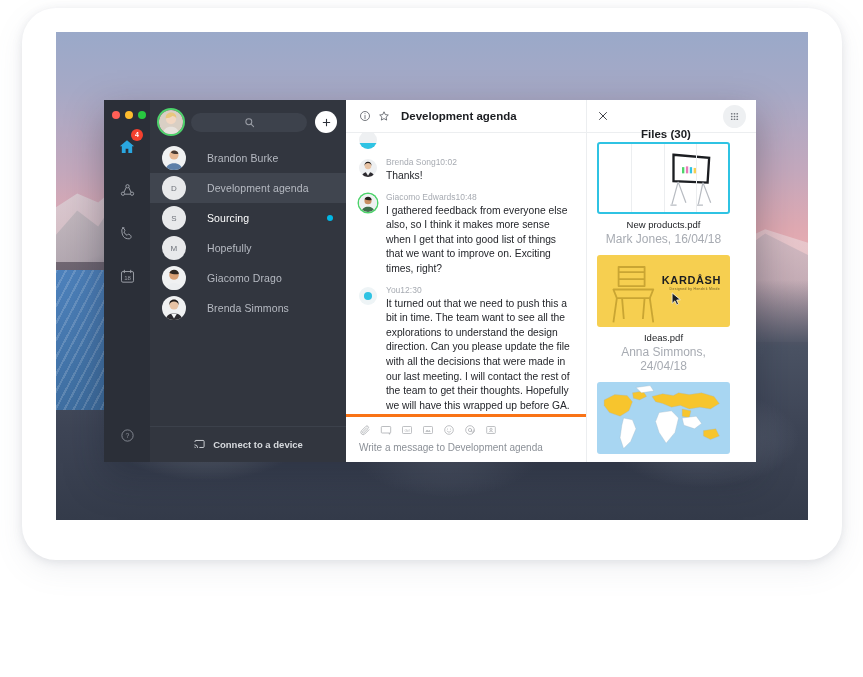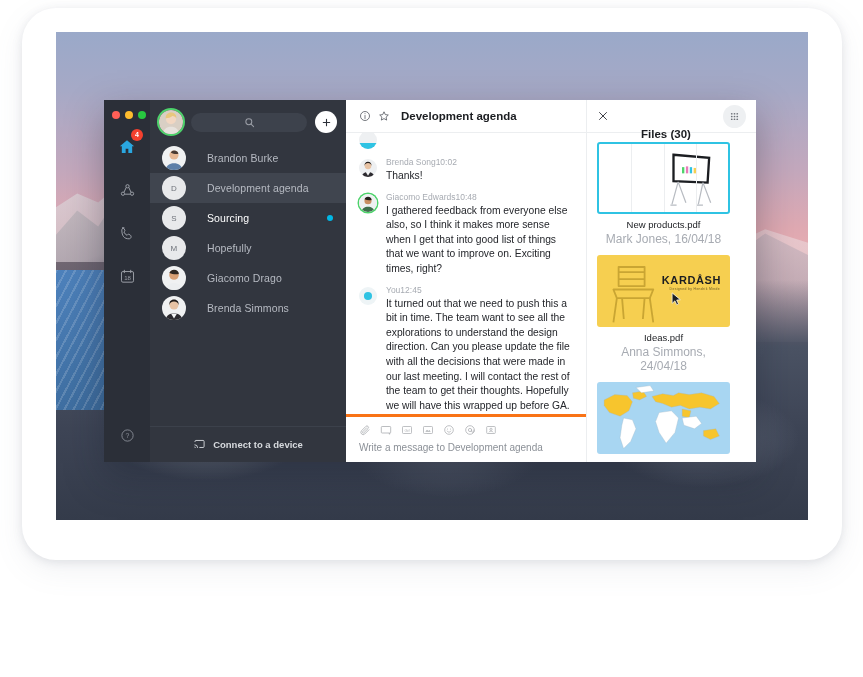--- a/index.html
+++ b/index.html
@@ -428,21 +428,21 @@
 
           <div class="msg">
             <div class="msg-av">
               <svg class="avimg" viewBox="0 0 24 24">
                 <rect width="24" height="24" fill="#eef4f6"></rect>
                 <circle cx="12" cy="12" r="5.4" fill="#2fc3e3"></circle>
               </svg>
             </div>
             <div class="msg-body">
               <div class="msg-meta">
-                <span class="who">You</span><span>12:45</span>
+                <span class="who">You</span><span>12:30</span>
               </div>
               <div class="msg-text">It turned out that we need to push this a bit in time. The team want to see all the explorations to understand the design direction. Can you please update the file with all the decisions that were made in our last meeting. I will contact the rest of the team to get their thoughts. Hopefully we will have this wrapped up before GA.</div>
             </div>
           </div>
         </div>
 
         <div id="composer">
           <div id="composer-icons">
             <svg class="cicon" width="12" height="12" viewBox="0 0 24 24" fill="none" stroke="#6d7178" stroke-width="1.7" stroke-linecap="round">
               <path d="M20 11.5 11.5 20a4.6 4.6 0 0 1-6.5-6.5l8.7-8.7a3.1 3.1 0 0 1 4.4 4.4l-8.7 8.7a1.6 1.6 0 0 1-2.2-2.2l8-8"></path>

